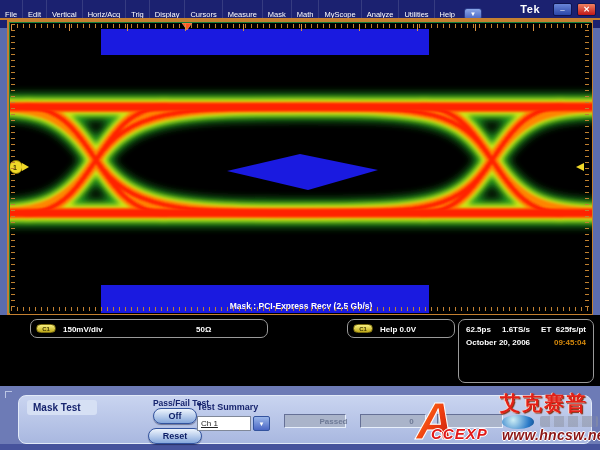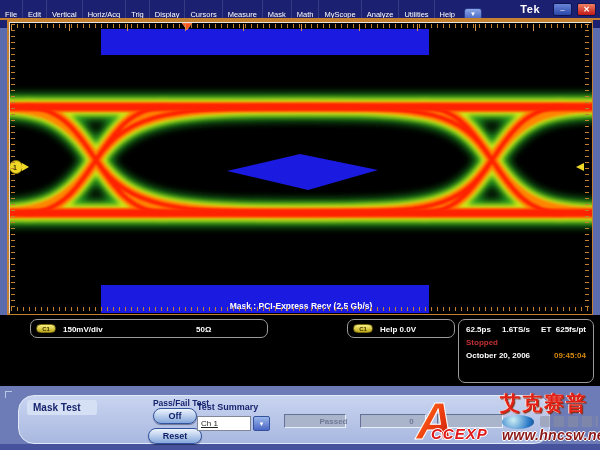--- a/index.html
+++ b/index.html
@@ -11,39 +11,39 @@
   .menu-item{color:#fff;font-size:7.5px;padding:0 5px;height:100%;display:flex;align-items:center;border-right:1px solid rgba(255,255,255,0.12);white-space:nowrap;cursor:default;}
   .menu-drop{width:18px;height:12px;margin-left:4px;border-radius:3px;border:1px solid #2a3a88;background:linear-gradient(#8aa6e8,#4a66c4);color:#fff;font-size:6px;display:flex;align-items:center;justify-content:center;}
   .menu-right{position:absolute;right:4px;top:0;height:18px;display:flex;align-items:center;gap:5px;}
   .brand{color:#fff;font-weight:bold;font-size:11px;margin-right:8px;letter-spacing:0.5px;}
   .winbtn{width:19px;height:13px;border-radius:2px;font-size:8px;color:#fff;display:flex;align-items:center;justify-content:center;border:1px solid #0e1450;}
   .winbtn.min{background:linear-gradient(#6a86d8,#2a46a8);}
   .winbtn.close{background:linear-gradient(#f08060,#c01818);font-weight:bold;}
 
   
   .orange-top{position:absolute;left:0;top:18px;width:600px;height:2px;background:#c58030;}
-  .grat{position:absolute;left:7px;top:20px;width:586px;height:295px;background:#e5e5e5;border:2px solid #c58030;}
+  .grat{position:absolute;left:7px;top:20px;width:586px;height:295px;background:#15803d;border:2px solid #c58030;}
   .grat svg{position:absolute;left:1px;top:1px;}
   .tickrow{position:absolute;background:repeating-linear-gradient(90deg,#c08030 0 1px,transparent 1px 6px);}
   .tickrow.major{background:repeating-linear-gradient(90deg,#d89040 0 1px,transparent 1px 58px);}
   .tickcol{position:absolute;background:repeating-linear-gradient(180deg,#c08030 0 1px,transparent 1px 6px);}
 
   
   .readouts{position:absolute;left:0;top:315px;width:600px;height:71px;background:#000;}
   .ro-box{position:absolute;border:1px solid #9a9a9a;border-radius:7px;color:#fff;font-size:8px;font-weight:bold;}
   .badge{display:inline-block;width:20px;height:9px;border-radius:5px;background:linear-gradient(#f8f080,#c0aa18);border:1px solid #7a6c10;color:#403600;font-size:6px;font-weight:bold;text-align:center;line-height:8px;}
   .ro-line{display:flex;justify-content:space-between;align-items:center;padding:0 2px;height:13px;}
   .red{color:#c23030;}
   .timeorange{color:#d4880c;}
 
   
   .panelstrip{position:absolute;left:0;top:386px;width:600px;height:64px;background:#6d7bb6;}
   .panelstrip .darkband{position:absolute;left:0;top:58px;width:600px;height:6px;background:#46539c;}
   .resize-glyph{position:absolute;left:5px;top:391px;width:7px;height:7px;border-left:1px solid #cfd8f0;border-top:1px solid #cfd8f0;opacity:.8;}
-  .panel{position:absolute;left:18px;top:395px;width:532px;height:49px;border-radius:16px;background:linear-gradient(#c9d4f0,#a9b8e0);border:1px solid #e2eaf8;}
+  .panel{position:absolute;left:18px;top:395px;width:574px;height:49px;border-radius:8px;background:linear-gradient(#c9d4f0,#a9b8e0);border:1px solid #e2eaf8;}
   .panel-title{position:absolute;left:8px;top:4px;background:#d6e0f4;border-radius:3px;padding:2px 16px 2px 6px;color:#17246e;font-size:10px;font-weight:bold;}
   .plabel{position:absolute;color:#17246e;font-weight:bold;}
   .pbtn{position:absolute;border-radius:8px;background:linear-gradient(#eef5fd,#86a8dc);border:1px solid #33539e;color:#0c1e66;font-size:9px;font-weight:bold;display:flex;align-items:center;justify-content:center;box-shadow:0 1px 1px rgba(0,0,30,.4);}
   .combo{position:absolute;left:178px;top:20px;width:54px;height:15px;background:#fff;border:1px solid #808898;font-size:8px;color:#222;display:flex;align-items:center;padding-left:3px;text-decoration:underline;}
   .combo-arrow{position:absolute;left:234px;top:20px;width:17px;height:15px;background:linear-gradient(#9ab6ea,#4a66c4);border:1px solid #33539e;color:#fff;font-size:6px;display:flex;align-items:center;justify-content:center;border-radius:2px;}
   .inset-field{position:absolute;height:14px;background:#aab4ca;border-top:1px solid #657096;border-left:1px solid #657096;border-bottom:1px solid #e8f0fc;border-right:1px solid #e8f0fc;color:#6e7a96;font-size:8px;font-weight:bold;display:flex;align-items:center;justify-content:center;padding-left:37px;}
 
   
   .watermark{position:absolute;left:390px;top:390px;width:210px;height:60px;z-index:50;pointer-events:none;}
   .wm-ccexp{position:absolute;left:41px;top:35px;font-size:15px;font-weight:bold;font-style:italic;color:#e21818;letter-spacing:1px;text-shadow:-1px 0 #fff,1px 0 #fff,0 -1px #fff,0 1px #fff;}
@@ -177,24 +177,20 @@
       <span style="position:absolute;left:32px;top:5px;">Help  0.0V</span>
     </div>
 
     <div class="ro-box" style="left:458px;top:4px;width:136px;height:64px;padding:3px 5px;">
       <div class="ro-line">
         <span>62.5ps</span>
         <span>1.6TS/s</span>
         <span><span>ET</span>&nbsp;&nbsp;<span>625fs/pt</span></span>
       </div>
       <div class="ro-line">
-          <span class="red">Stopped</span>
-          <span></span>
-        </div>
-      <div class="ro-line">
         <span>October 20, 2006</span>
         <span class="timeorange">09:45:04</span>
       </div>
     </div>
 
   </div>
 
   <div class="panelstrip">
     <div class="darkband"></div>
   </div>

